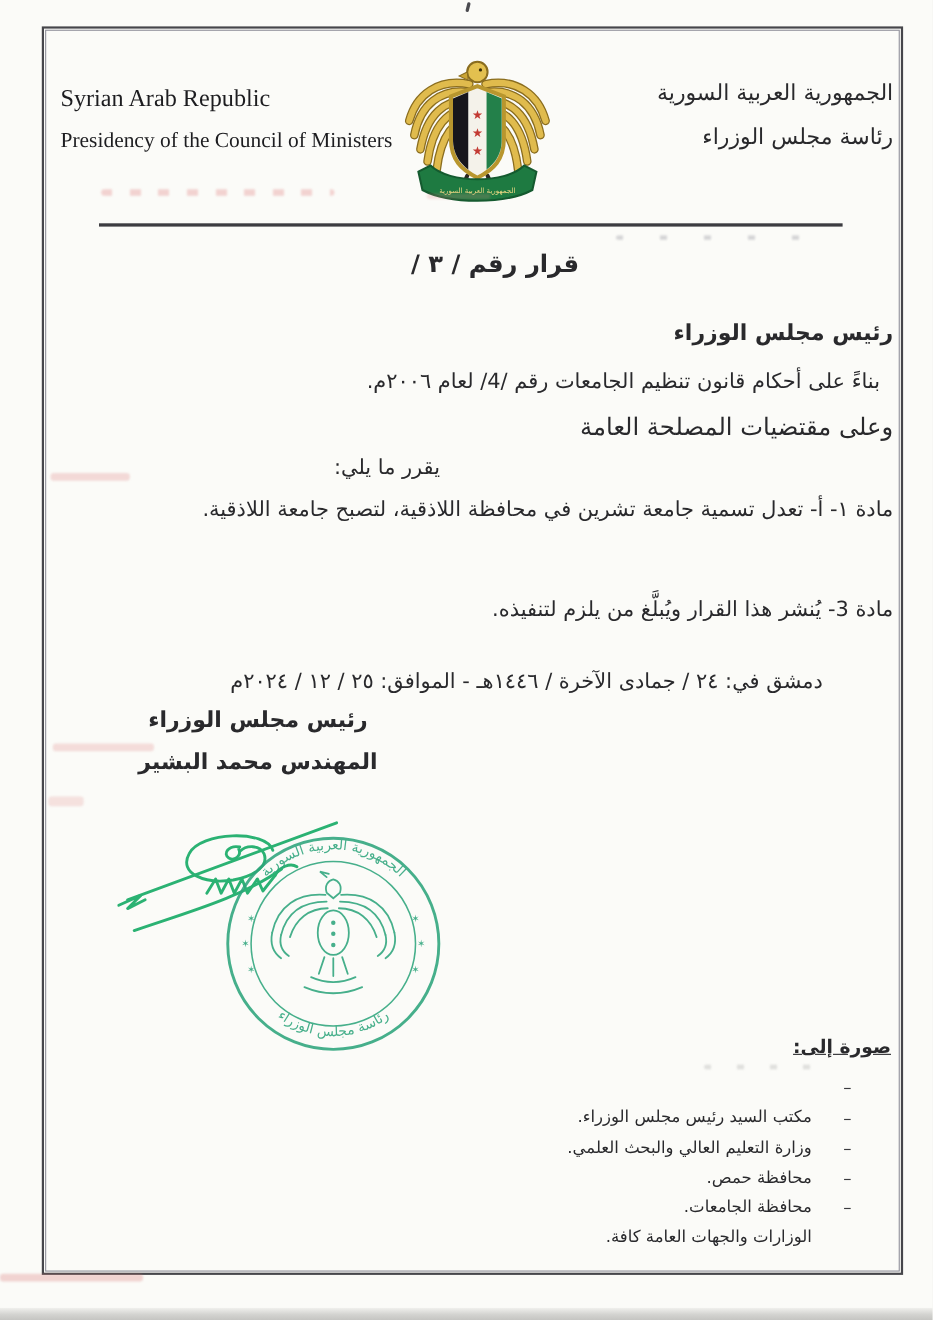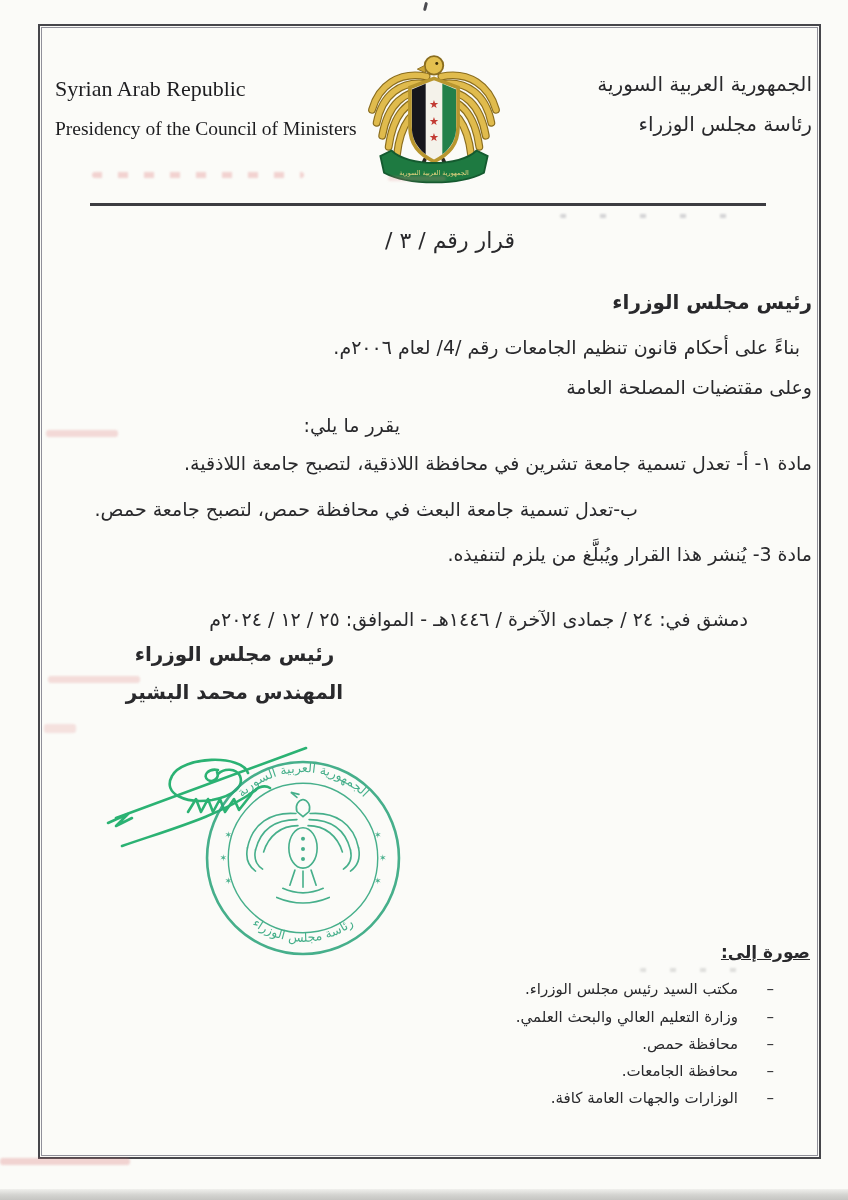--- a/index.html
+++ b/index.html
@@ -5,26 +5,26 @@
   html,body{margin:0;padding:0;}
   body{background:#efefec;font-family:"DejaVu Sans",sans-serif;}
   .page{position:relative;width:848px;height:1200px;margin:0 auto;background:#fbfbf8;overflow:hidden;}
   .frame{position:absolute;left:38px;top:24px;width:779px;height:1131px;border:2px solid #46464b;}
   .frame-inner{position:absolute;inset:1px;border:1px solid #90909a;}
   .abs{position:absolute;}
   .eng{font-family:"Liberation Serif","DejaVu Serif",serif;color:#1d1d20;}
   .ar{direction:rtl;color:#29292c;font-family:"DejaVu Sans",sans-serif;white-space:nowrap;}
   .b{font-weight:700;}
   .rule{position:absolute;left:90px;top:203px;width:676px;height:3px;background:#3c3c41;}
-  .title{left:250px;top:228px;width:400px;text-align:center;font-size:22px;font-weight:400;}
+  .title{left:250px;top:228px;width:400px;text-align:center;font-size:22px;font-weight:700;}
   .sigblock{left:112px;top:642px;width:245px;text-align:center;}
   .sigblock .line2{margin-top:14px;}
   .dist-row{display:flex;flex-direction:row;direction:rtl;align-items:flex-start;}
   .dist-row .dash{width:14px;color:#3a3a3e;}
-  .dist-row .txt{margin-right:22px;}
+  .dist-row .txt{margin-right:22px;margin-top:26px;}
   .artifact{position:absolute;pointer-events:none;border-radius:3px;filter:blur(1px);}
   .scan-bottom{position:absolute;left:0;top:1189px;width:848px;height:11px;
     background:linear-gradient(#f0f0ed 0%,#d3d3d0 55%,#c5c5c2 100%);}
   .topmark{position:absolute;left:424px;top:2px;width:3px;height:9px;background:#4b4b50;transform:rotate(14deg);border-radius:2px;}
   svg text{font-family:"DejaVu Sans",sans-serif;}
 </style>
 </head>
 <body>
 
 <div class="page">
@@ -100,24 +100,23 @@
       <text x="80" y="133" font-size="7" fill="#ecd783" text-anchor="middle">الجمهورية العربية السورية</text>
     </svg>
   </div>
 
   <div class="rule"></div>
 
   <div class="abs ar title">قرار رقم / ٣ /</div>
 
   <div class="abs ar b" style="right:36px;top:290px;font-size:20px;">رئيس مجلس الوزراء</div>
   <div class="abs ar" style="right:48px;top:336px;font-size:19px;">بناءً على أحكام قانون تنظيم الجامعات رقم /4/ لعام ٢٠٠٦م.</div>
-  <div class="abs ar" style="right:36px;top:376px;font-size:19px;">وعلى مقتضيات المصلحة العامة</div>
+  <div class="abs ar" style="right:36px;top:376px;font-size:22px;">وعلى مقتضيات المصلحة العامة</div>
   <div class="abs ar" style="right:448px;top:414px;font-size:19px;">يقرر ما يلي:</div>
   <div class="abs ar" style="right:36px;top:452px;font-size:19px;text-align:center;">مادة ١- أ- تعدل تسمية جامعة تشرين في محافظة اللاذقية، لتصبح جامعة اللاذقية.</div>
-  <div class="abs ar" style="right:210px;top:498px;font-size:19px;">ب-تعدل تسمية جامعة البعث في محافظة حمص، لتصبح جامعة حمص.</div>
   <div class="abs ar" style="right:36px;top:543px;font-size:19px;">مادة 3- يُنشر هذا القرار ويُبلَّغ من يلزم لتنفيذه.</div>
   <div class="abs ar" style="right:100px;top:608px;font-size:19px;">دمشق في: ٢٤ / جمادى الآخرة / ١٤٤٦هـ - الموافق: ٢٥ / ١٢ / ٢٠٢٤م</div>
 
   <div class="abs ar sigblock">
     <div class="b" style="font-size:20px;">رئيس مجلس الوزراء</div>
     <div class="b line2" style="font-size:20px;">المهندس محمد البشير</div>
   </div>
 
   <div class="abs" style="left:98px;top:726px;width:232px;height:132px;">
     <svg width="232" height="132" viewBox="0 0 232 132">

